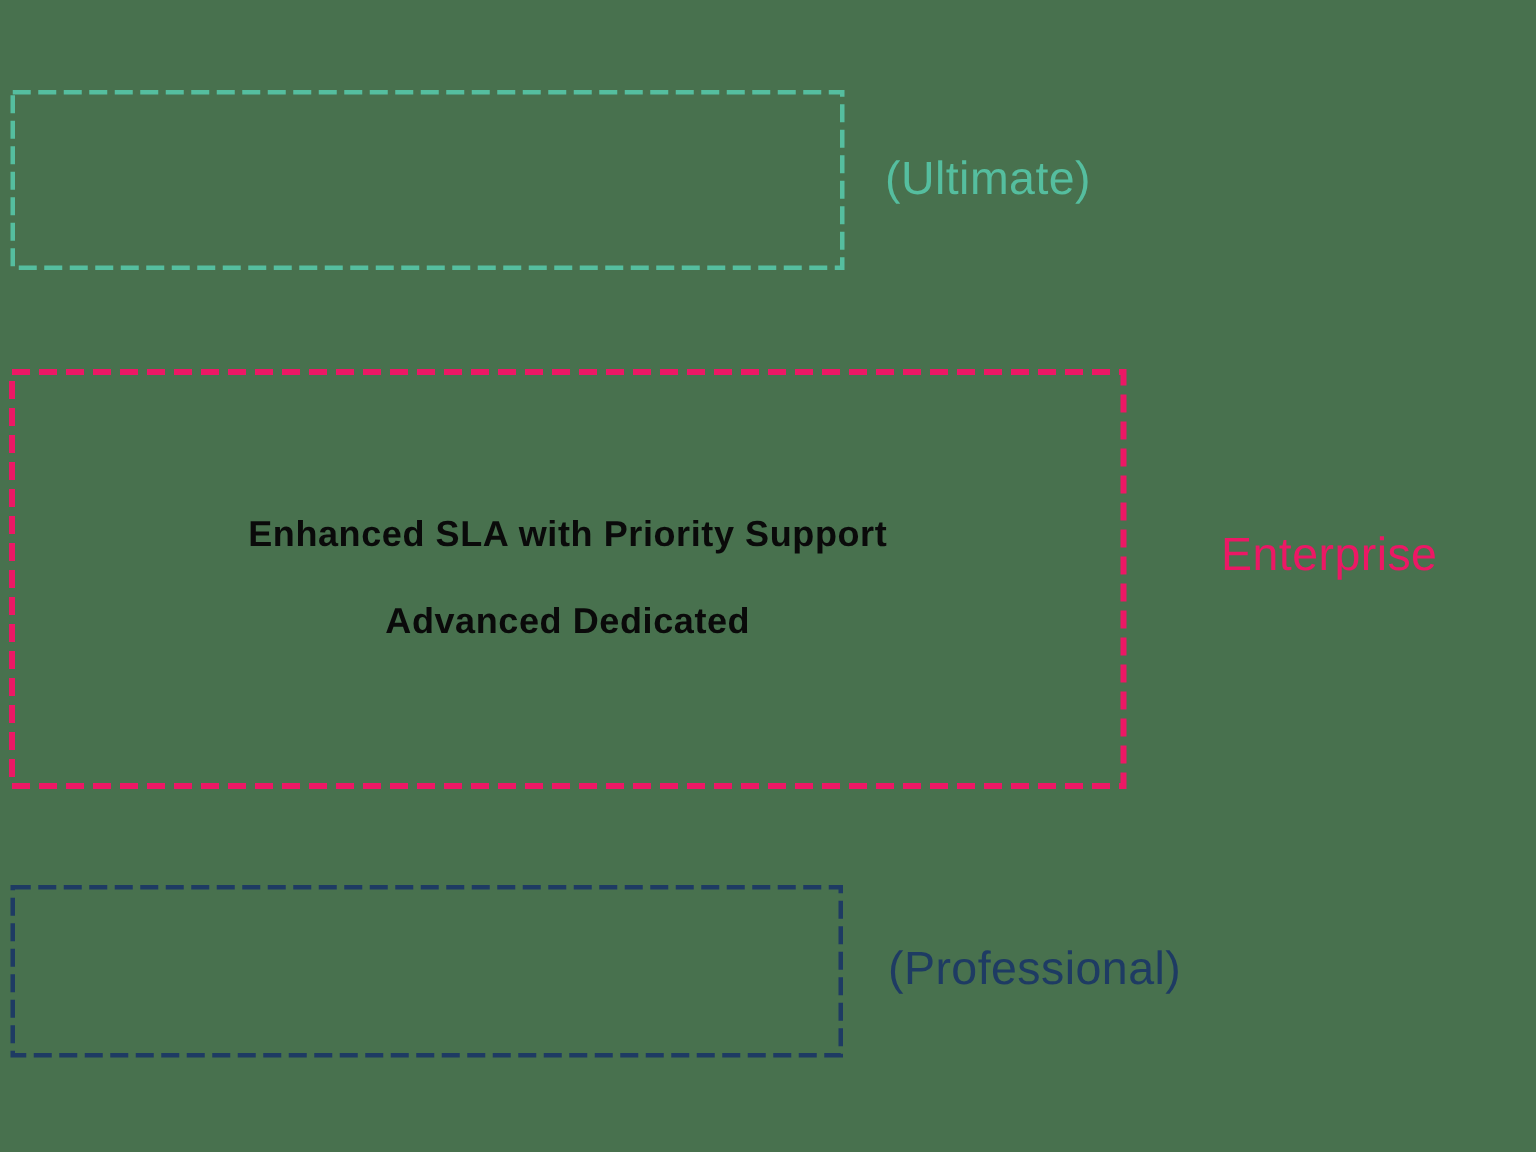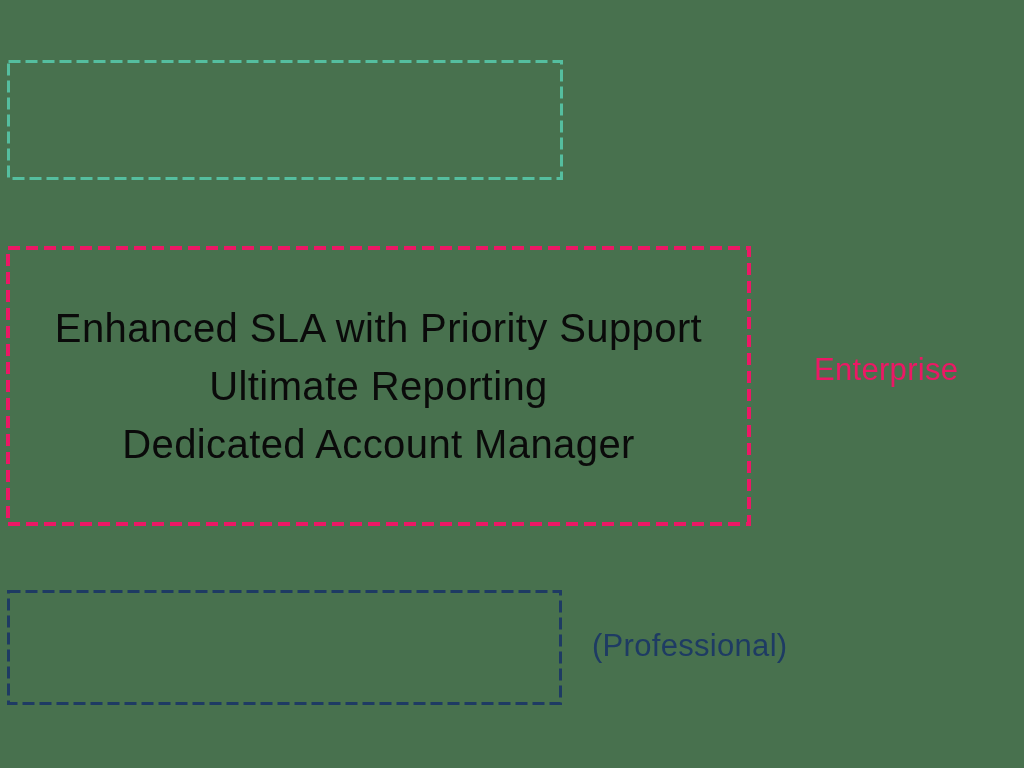--- a/index.html
+++ b/index.html
@@ -60,42 +60,42 @@
     top: 246px;
     width: 745px;
     height: 280px;
     display: flex;
     flex-direction: column;
     justify-content: center;
     align-items: center;
   }
   .feature-line {
     line-height: 58px;
-    font-size: 40px;
-    font-weight: 400;
+    font-size: 24px;
+    font-weight: 700;
     letter-spacing: 0.4px;
     color: #0A0A0A;
     white-space: nowrap;
   }
 </style>
 </head>
 <body>
 
 <div class="canvas">
 
   <svg class="boxes-svg" viewBox="0 0 1024 768" xmlns="http://www.w3.org/2000/svg">
     <rect class="rect-thin" x="8.5" y="61.5" width="553" height="117" stroke="#55BE9F"></rect>
     <rect class="rect-thick" x="8" y="248" width="741" height="276" stroke="#EC1865"></rect>
     <rect class="rect-thin" x="8.5" y="591.5" width="552" height="112" stroke="#1E3B63"></rect>
   </svg>
 
   <div class="features">
     <div class="feature-line">Enhanced SLA with Priority Support</div>
-    <div class="feature-line">Ultimate Reporting</div>
-    <div class="feature-line">Dedicated Account Manager</div>
+    <div class="feature-line">Advanced Dedicated</div>
   </div>
 
+  <div class="label label-ultimate">(Ultimate)</div>
 
   <div class="label label-enterprise">Enterprise</div>
 
   <div class="label label-professional">(Professional)</div>
 
 </div>
 
 </body></html>

